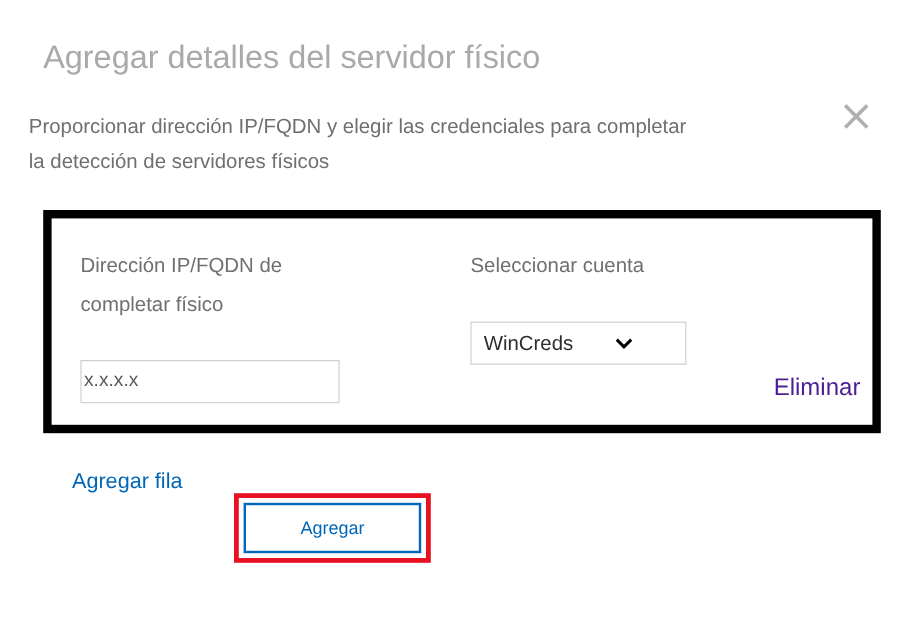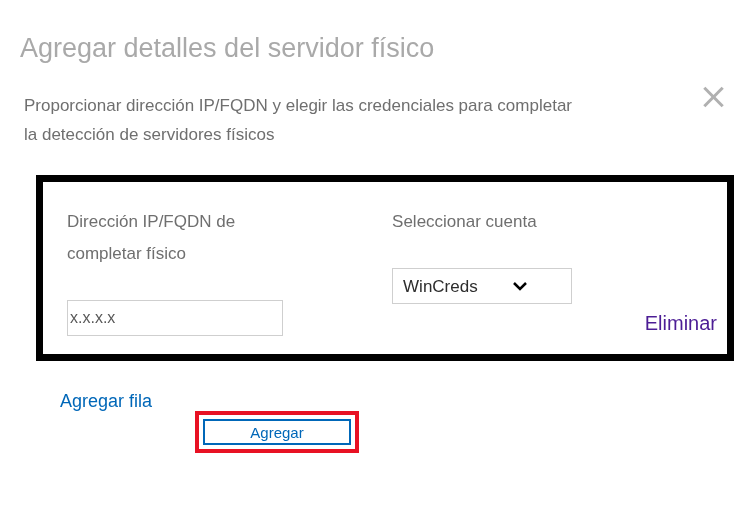--- a/index.html
+++ b/index.html
@@ -12,21 +12,21 @@
       background: #ffffff;
       width: 748px;
       height: 529px;
       position: relative;
       color: #323130;
     }
     .dialog-title {
       font-size: 27px;
       font-weight: 300;
       color: #a9a9a9;
-      padding: 33px 0 0 20px;
+      padding: 33px 0 0 36px;
     }
     .close-icon {
       position: absolute;
       top: 82px;
       right: 20px;
       width: 30px;
       height: 30px;
       cursor: pointer;
       color: #b0b0b0;
     }
@@ -125,21 +125,21 @@
       cursor: pointer;
       position: absolute;
       left: 60px;
       top: 391px;
     }
     .add-button-highlight {
       position: absolute;
       left: 195px;
       top: 411px;
       width: 164px;
-      height: 42px;
+      height: 58px;
       border: 4px solid #e81123;
       display: flex;
       align-items: center;
       justify-content: center;
       padding: 4px;
     }
     .add-button {
       width: 100%;
       height: 100%;
       border: 2px solid #0067b8;

